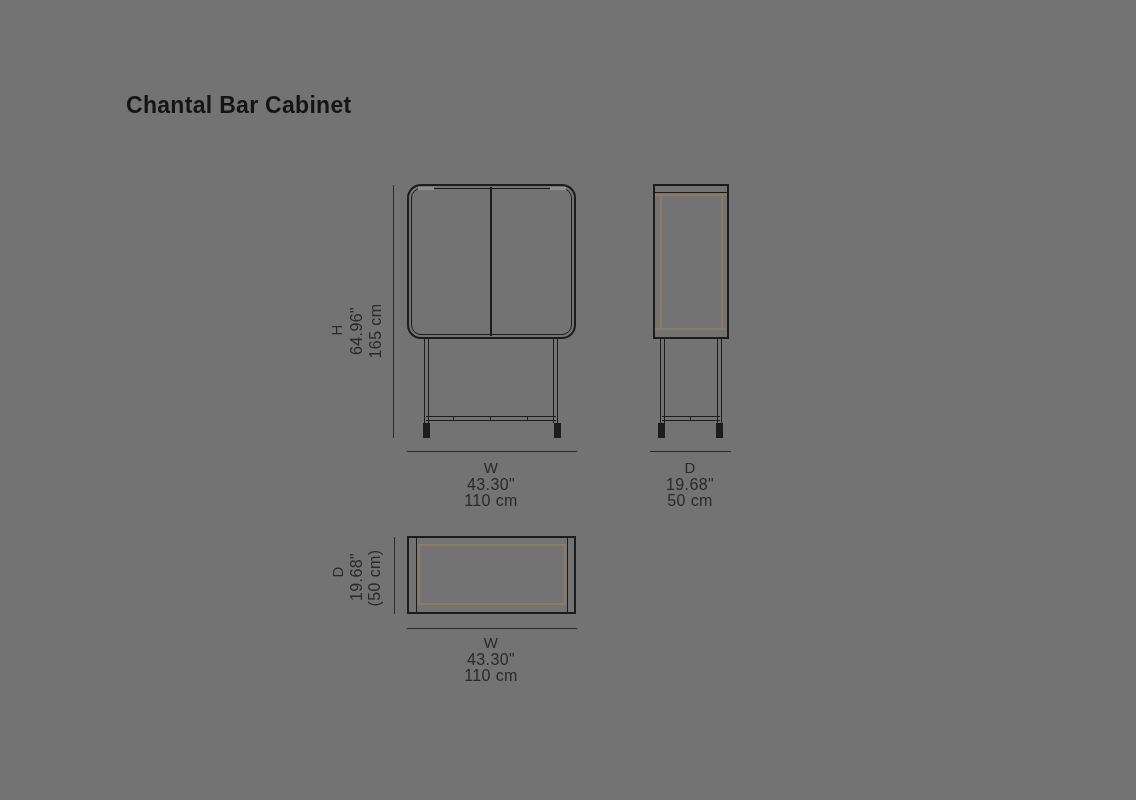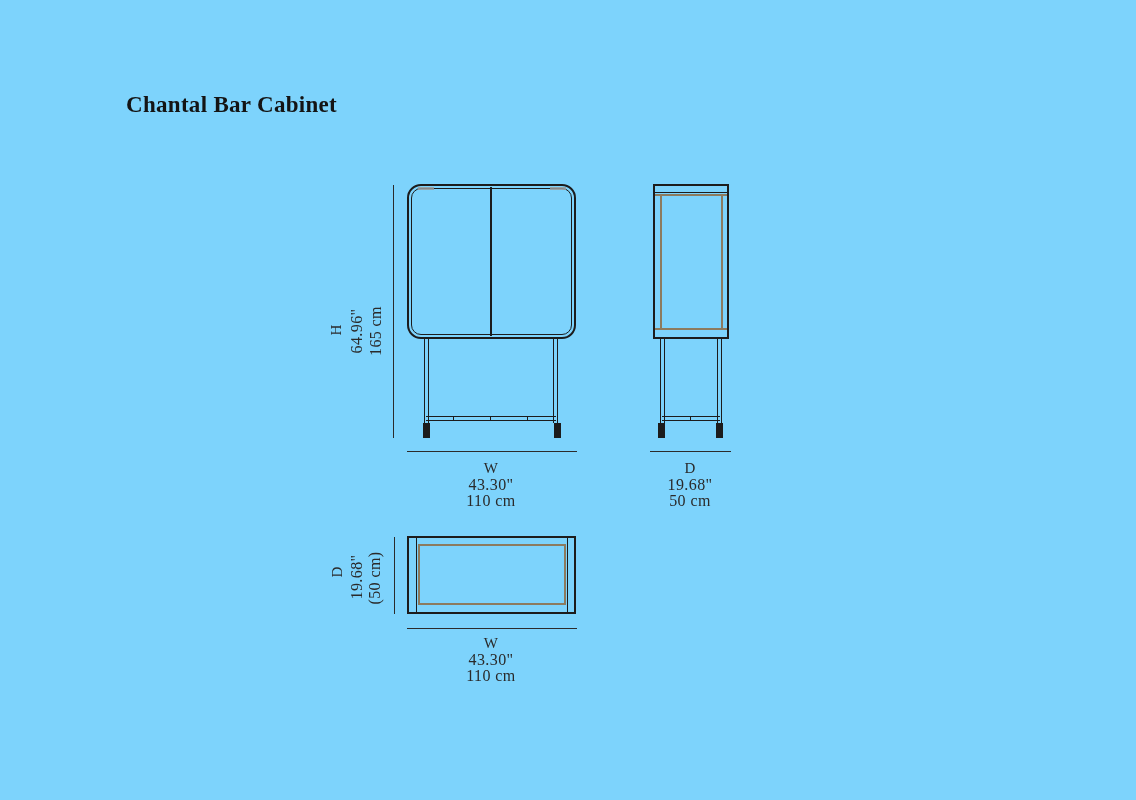--- a/index.html
+++ b/index.html
@@ -1,18 +1,18 @@
 <!DOCTYPE html>
 <html><head>
 <meta charset="utf-8">
 <style>
   html,body{margin:0;padding:0;background:#ffffff;}
   .canvas{
-    position:relative;width:1136px;height:800px;background:#7dd3fc;overflow:hidden;
-    font-family:Liberation Serif, serif;color:#1c1c1c;
+    position:relative;width:1136px;height:800px;background:#737373;overflow:hidden;
+    font-family:Liberation Sans, sans-serif;color:#1c1c1c;
     --line:#1c1c1c; --wood:#8c7b5f; --dim:#2b2b2b; --hinge:#9a9a9a;
   }
   .abs{position:absolute;}
   .title{position:absolute;left:126px;top:92px;font-size:23px;font-weight:bold;
          letter-spacing:0.3px;color:#141414;}
   .dimline{position:absolute;background:var(--dim);}
   .leg{position:absolute;width:5px;box-sizing:border-box;
        border-left:1.2px solid var(--line);border-right:1.2px solid var(--line);}
   .stretcher{position:absolute;height:5px;box-sizing:border-box;
        border-top:1.2px solid var(--line);border-bottom:1.2px solid var(--line);}

